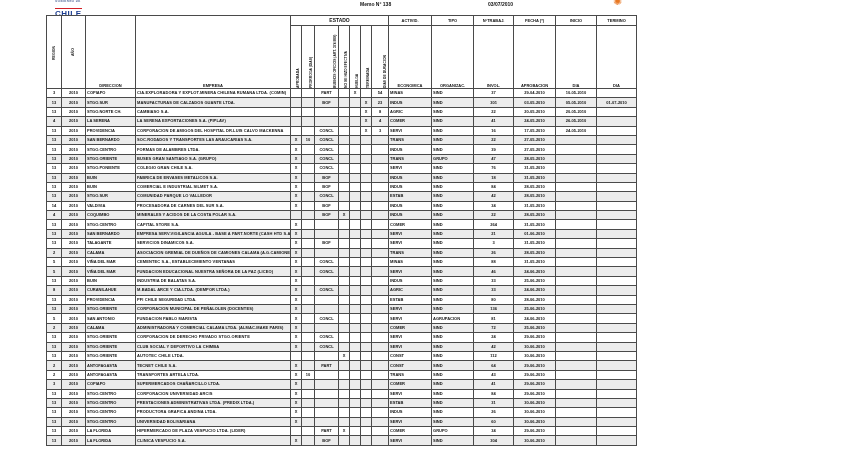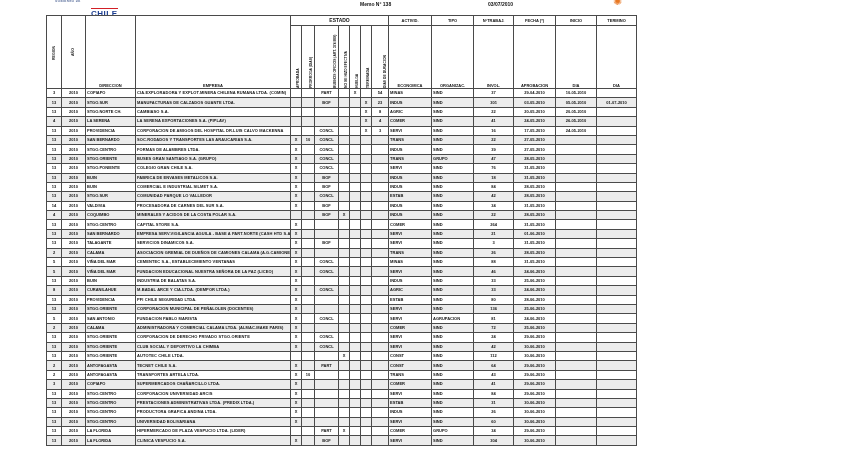--- a/index.html
+++ b/index.html
@@ -3,21 +3,21 @@
 <meta charset="utf-8">
 <style>
   html,body{margin:0;padding:0;}
   body{
     width:860px;height:450px;overflow:hidden;background:#ffffff;position:relative;
     font-family:"Liberation Sans", sans-serif;color:#111;
   }
   
   .gov-logo{position:absolute;left:55px;top:0;width:60px;line-height:1;}
   .gov-logo .mini{font-size:3px;color:#5b6f9c;font-weight:700;letter-spacing:.4px;}
-  .gov-logo .chile{font-size:8px;font-weight:800;color:#1a3c8f;letter-spacing:.5px;border-top:1px solid #d21f26;display:inline-block;padding-top:1px;margin-left:36px;}
+  .gov-logo .chile{font-size:8px;font-weight:800;color:#1a3c8f;letter-spacing:.5px;border-top:1px solid #d21f26;display:inline-block;padding-top:1px;}
   .memo{position:absolute;left:360px;top:1px;font-size:5px;font-weight:700;}
   .docdate{position:absolute;left:488px;top:1px;font-size:5px;font-weight:700;}
   .org-mark{position:absolute;left:613px;top:-5px;font-size:11px;color:#e87722;}
   
   table.huelgas{
     position:absolute;left:46px;top:15px;width:590px;
     border-collapse:collapse;table-layout:fixed;
     font-size:4px;line-height:1;
   }
   table.huelgas td,table.huelgas th{

